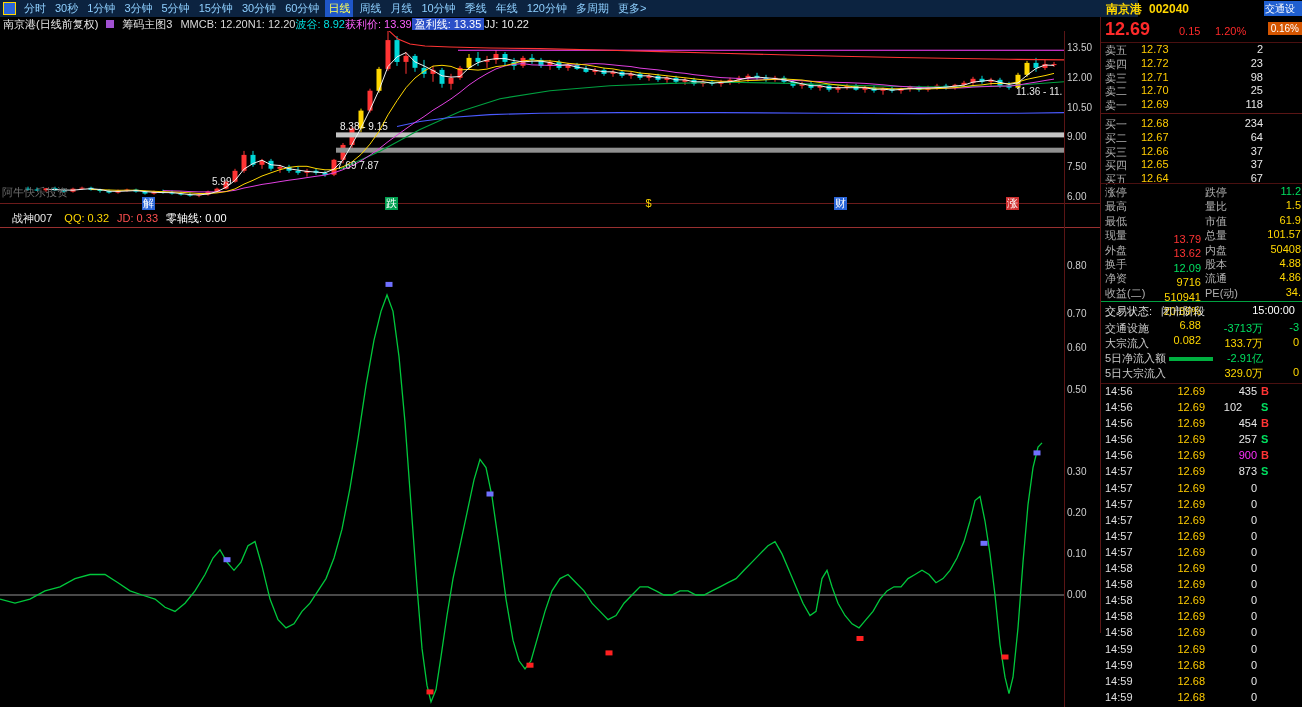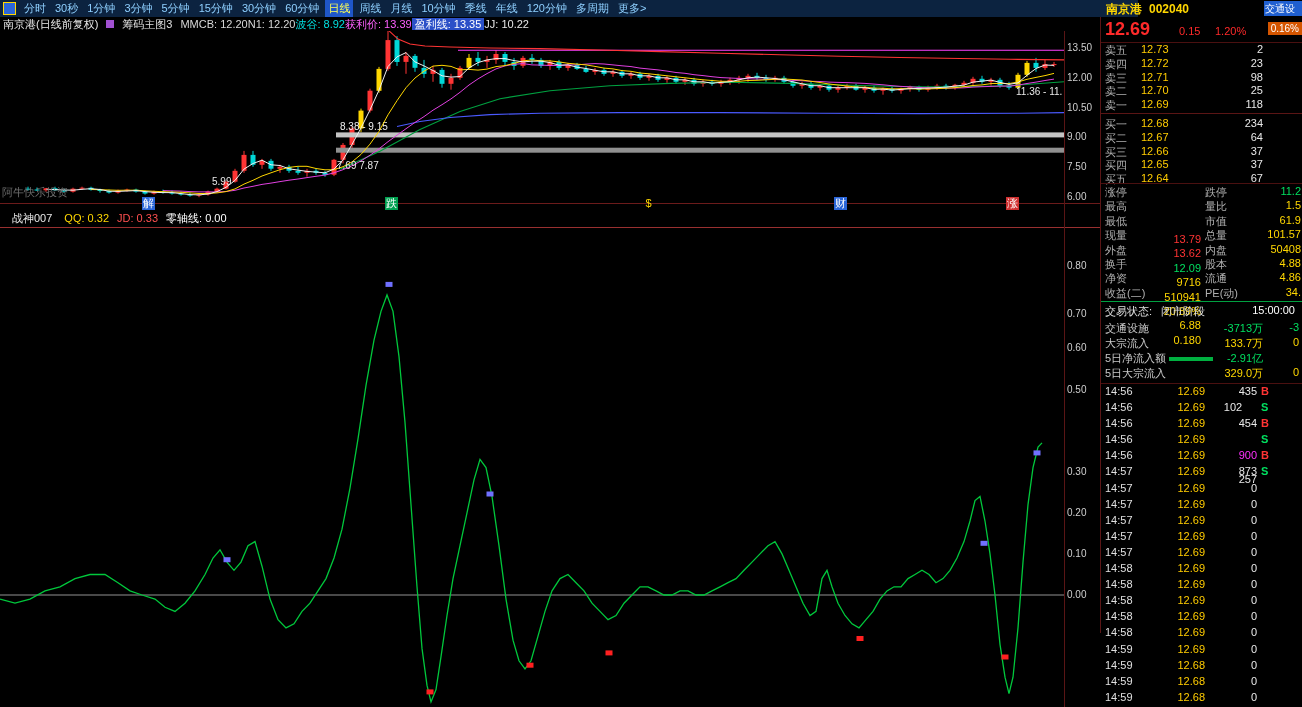--- a/index.html
+++ b/index.html
@@ -526,21 +526,21 @@
           <span class="st-v2" style="color: rgb(255, 215, 0);">4.88</span>
         </div>
         <div class="st-row">
           <span class="st-l1">净资</span>
           <span class="st-v1" style="color: rgb(255, 215, 0);">6.88</span>
           <span class="st-l2">流通</span>
           <span class="st-v2" style="color: rgb(255, 215, 0);">4.86</span>
         </div>
         <div class="st-row">
           <span class="st-l1">收益(二)</span>
-          <span class="st-v1" style="color: rgb(255, 215, 0);">0.180</span>
+          <span class="st-v1" style="color: rgb(255, 215, 0);">0.082</span>
           <span class="st-l2">PE(动)</span>
           <span class="st-v2" style="color: rgb(255, 215, 0);">34.</span>
         </div>
       </div>
     <div class="green-sep"></div>
     <div class="qp-session">
       <span class="sl">交易状态:</span>
       <span class="svv">闭市阶段</span>
       <span class="st">15:00:00</span>
     </div>
@@ -583,21 +583,21 @@
         </div>
         <div class="tk-row">
           <span class="tk-t">14:56</span>
           <span class="tk-p">12.69</span>
           <span class="tk-v" style="color: rgb(232, 232, 232);">454</span>
           <span class="tk-bs" style="color: rgb(255, 52, 52);">B</span>
         </div>
         <div class="tk-row">
           <span class="tk-t">14:56</span>
           <span class="tk-p">12.69</span>
-          <span class="tk-v" style="color: rgb(232, 232, 232); margin-top: 40px;">257</span>
+          <span class="tk-v" style="color: rgb(232, 232, 232);">257</span>
           <span class="tk-bs" style="color: rgb(0, 224, 96);">S</span>
         </div>
         <div class="tk-row">
           <span class="tk-t">14:56</span>
           <span class="tk-p">12.69</span>
           <span class="tk-v" style="color: rgb(255, 48, 255);">900</span>
           <span class="tk-bs" style="color: rgb(255, 52, 52);">B</span>
         </div>
         <div class="tk-row">
           <span class="tk-t">14:57</span>

